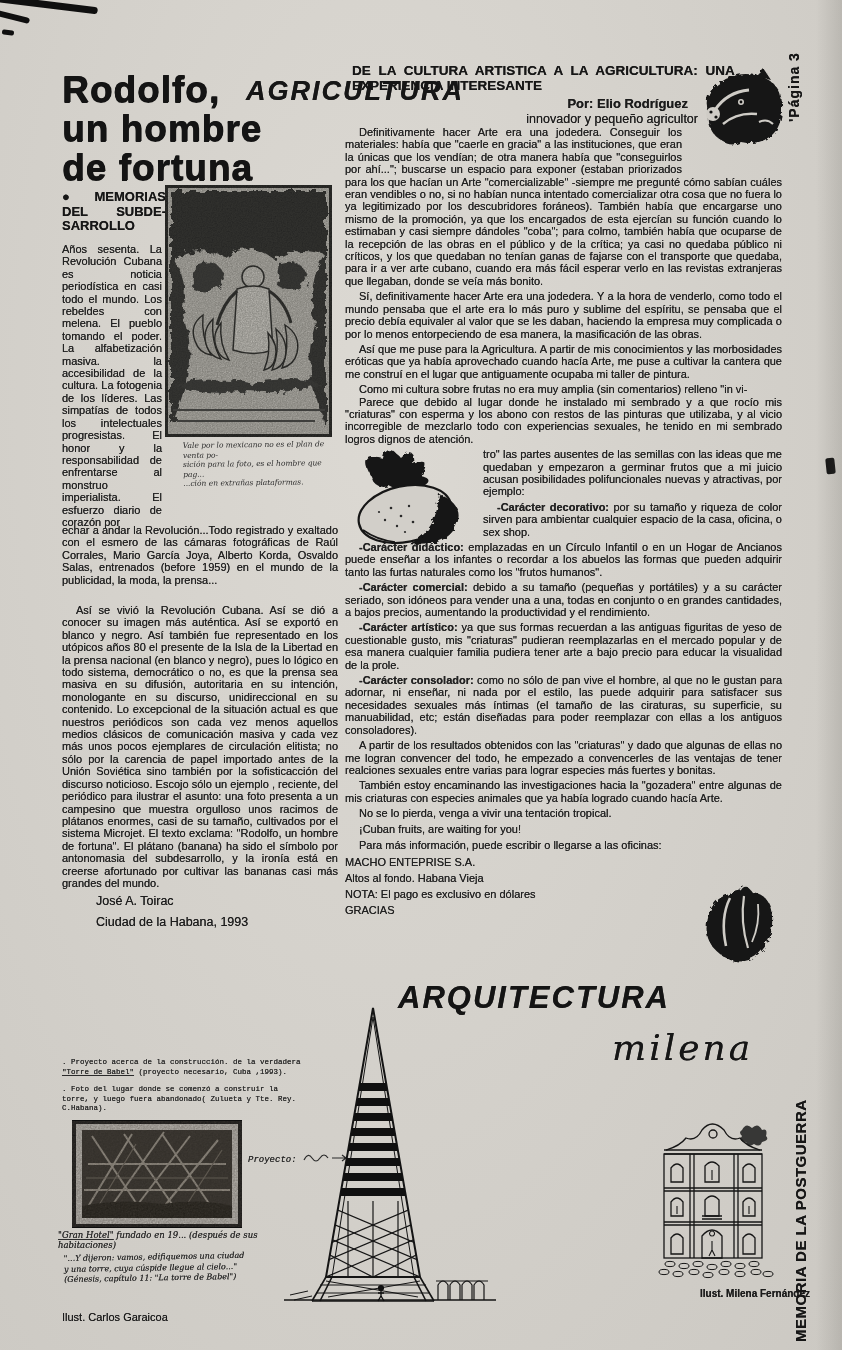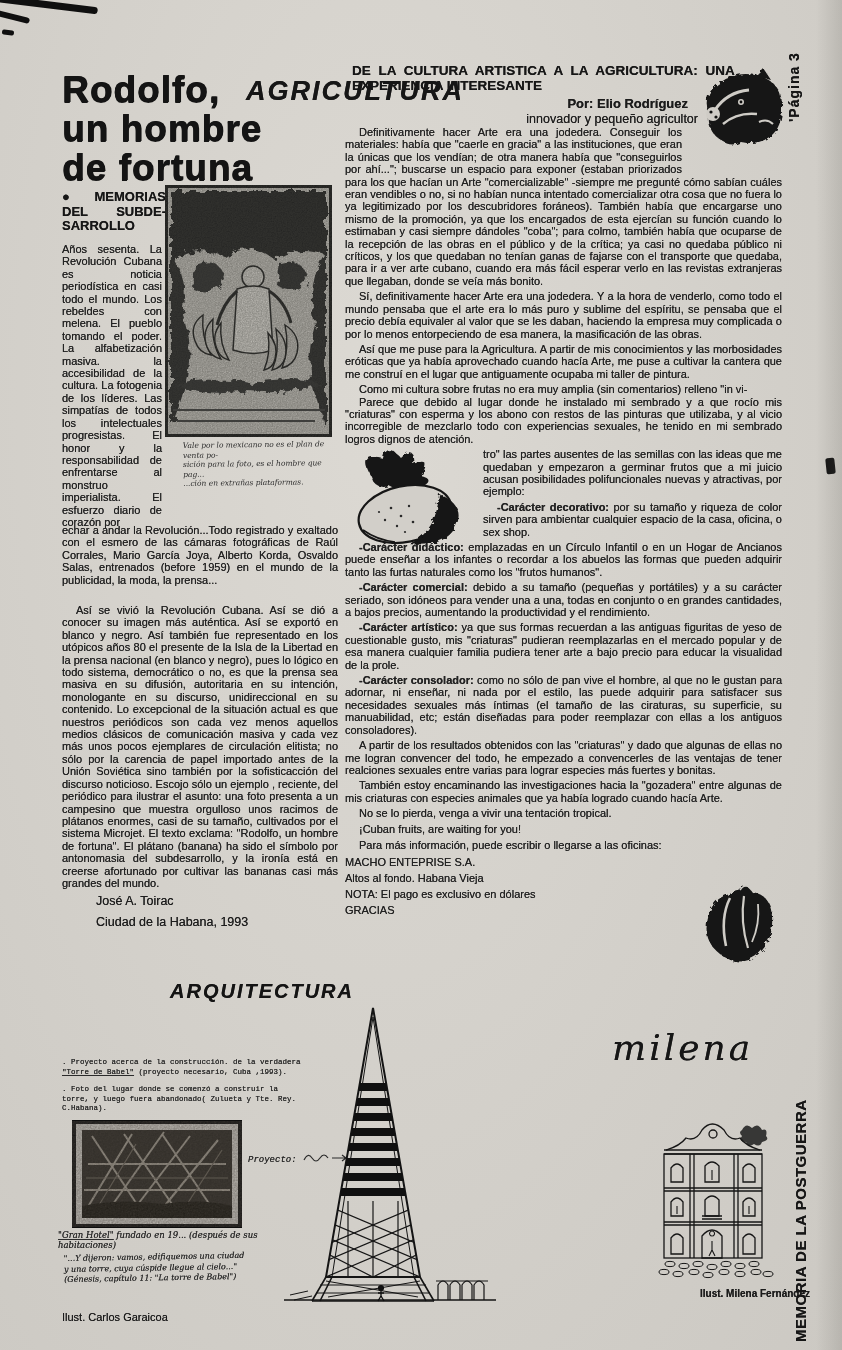--- a/index.html
+++ b/index.html
@@ -8,21 +8,21 @@
     background:radial-gradient(ellipse at 45% 30%, #dcd9d3 0%, #d3d0ca 55%, #ccc9c3 100%);
     font-family:"Liberation Sans", sans-serif;color:#1f1f1f;
   }
   #page:after{content:"";position:absolute;right:0;top:0;width:26px;height:100%;
     background:linear-gradient(to left, rgba(110,108,102,.22), rgba(110,108,102,0));pointer-events:none;}
   .txt{text-shadow:0 0 .5px rgba(25,25,25,.85);}
   .abs{position:absolute;}
   
   .agri-head{left:110px;top:28px;width:490px;text-align:center;font-size:27px;font-weight:bold;
     font-style:italic;letter-spacing:2px;color:#161616;margin-top:48px;}
-  .arq-head{left:170px;top:980px;width:500px;text-align:left;font-size:20px;font-weight:bold;
+  .arq-head{left:170px;top:980px;width:500px;text-align:right;font-size:31px;font-weight:bold;
     font-style:italic;letter-spacing:2px;color:#141414;}
   .vert{writing-mode:vertical-rl;transform:rotate(180deg);font-weight:bold;color:#161616;}
   .pagina{left:786px;top:22px;height:100px;font-size:14px;letter-spacing:1px;}
   .memoria{left:792px;top:1090px;height:252px;font-size:15px;letter-spacing:.5px;}
   
   .rod-headline{left:62px;top:70px;width:280px;font-size:37px;line-height:39px;font-weight:bold;
     letter-spacing:1px;color:#141414;text-shadow:.7px 0 0 #141414, 0 .5px 0 #141414;}
   .kicker{left:62px;top:190px;width:104px;font-size:13px;line-height:14.5px;font-weight:bold;
     text-align:justify;color:#161616;}
   .bt{font-size:11px;line-height:12.4px;text-align:justify;color:#222;}

